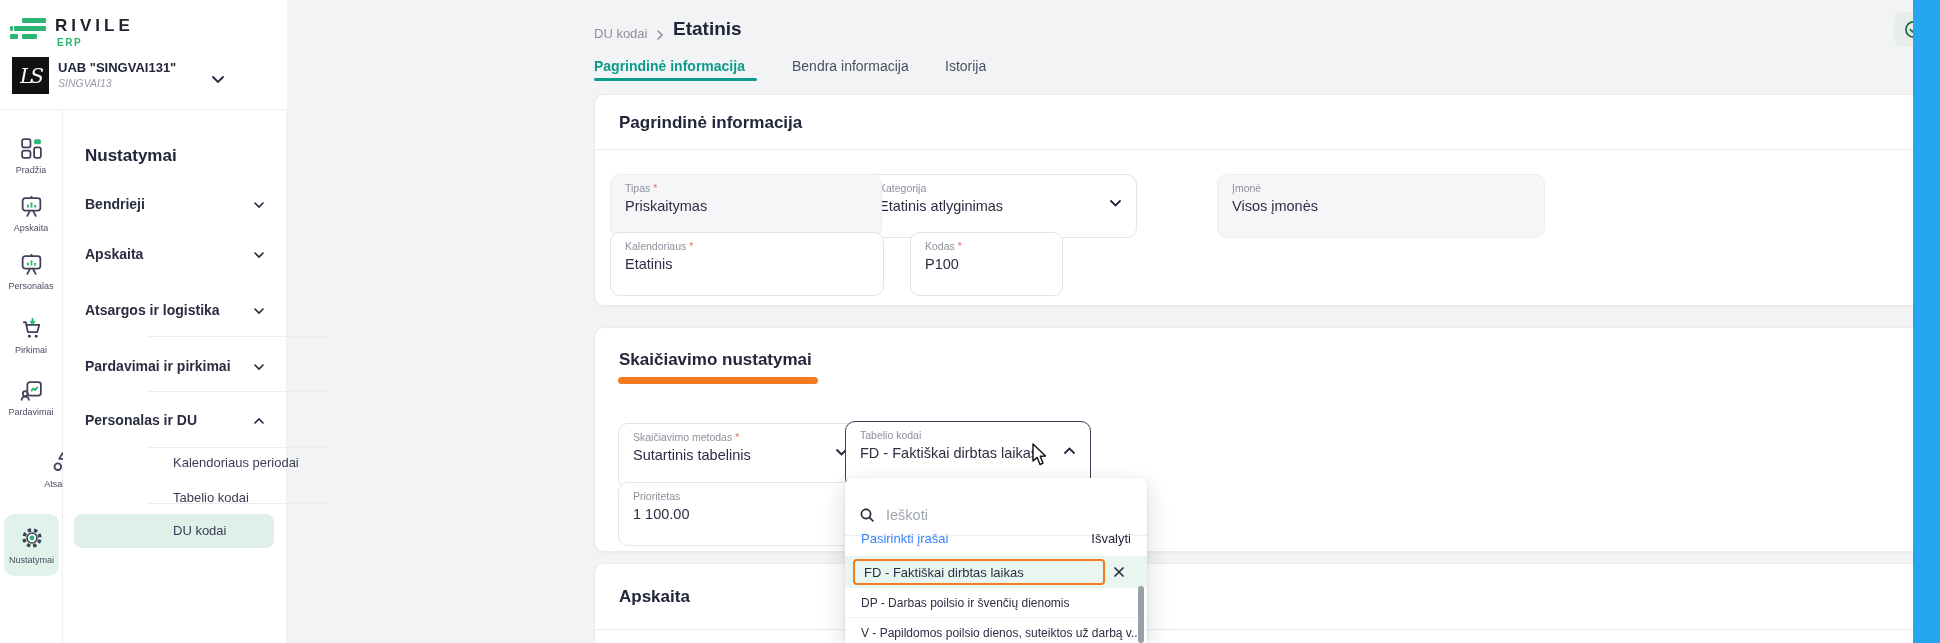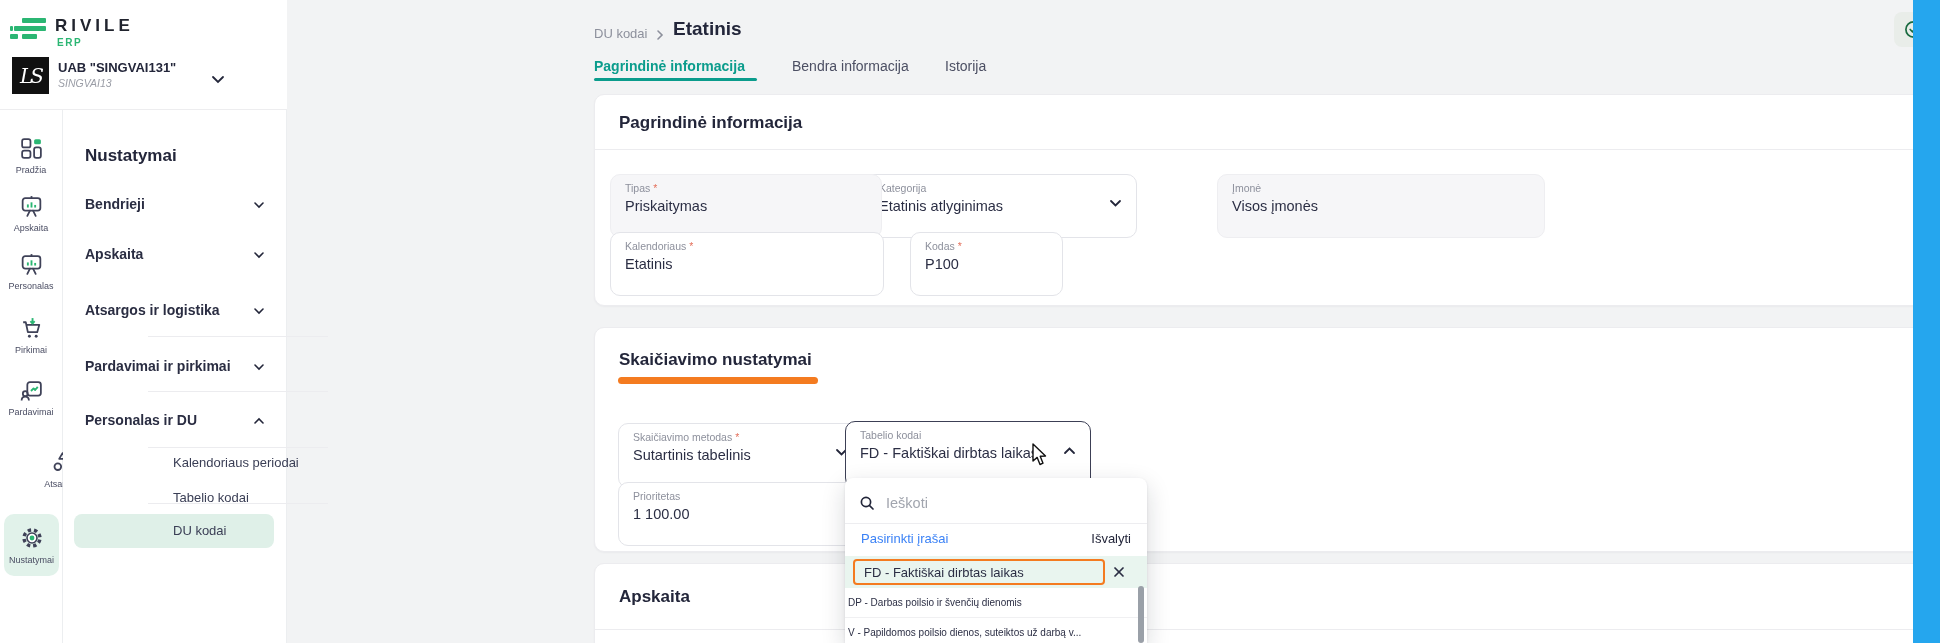--- a/index.html
+++ b/index.html
@@ -62,31 +62,31 @@
   .fld .lb{font-size:10.5px;color:#8d909c;white-space:nowrap;}
   .fld .ast{color:#e4735f;}
   .fld .vl{font-size:14.5px;color:#2b2e44;margin-top:4px;white-space:nowrap;}
   .fld .chev{position:absolute;right:14px;top:19px;}
 
   .orange-bar{left:331px;top:377px;width:200px;height:7px;background:#f47b20;border-radius:4px;position:absolute;}
 
   
   .dd{left:558px;top:478px;width:302px;height:165px;background:#fff;border-radius:8px 8px 0 0;
       box-shadow:0 8px 24px rgba(20,24,40,.16),0 1px 3px rgba(20,24,40,.1);z-index:50;overflow:hidden;}
-  .dd-search{position:absolute;left:0;top:4px;width:100%;height:42px;border-bottom:1px solid #ededf0;display:flex;align-items:center;padding:0 14px;box-sizing:border-box;gap:9px;}
+  .dd-search{position:absolute;left:0;top:16px;width:100%;height:42px;border-bottom:1px solid #ededf0;display:flex;align-items:center;padding:0 14px;box-sizing:border-box;gap:9px;}
   .dd-search input{border:none;outline:none;font-size:14.5px;color:#2b2e44;width:220px;font-family:inherit;background:transparent;}
   .dd-search input::placeholder{color:#a1a5ae;}
   .dd-head{position:absolute;left:0;top:42px;width:100%;height:36px;display:flex;align-items:center;justify-content:space-between;padding:0 16px;box-sizing:border-box;}
   .dd-head .h{font-size:13px;font-weight:normal;color:#3b82f6;}
   .dd-head .clr{font-size:13px;color:#23263a;cursor:pointer;}
   .dd-sel-row{position:absolute;left:0;top:78px;width:100%;height:32px;background:#e9f5ef;display:flex;align-items:center;}
   .dd-chip{margin-left:8px;width:252px;height:26px;border:2px solid #f47b20;border-radius:4px;display:flex;align-items:center;padding:0 9px;box-sizing:border-box;background:#e9f5ef;cursor:pointer;}
   .dd-chip .t{font-size:13px;color:#2b2e44;white-space:nowrap;}
   .dd-x{margin-left:8px;cursor:pointer;display:flex;}
-  .dd-opt{position:absolute;left:0;width:100%;height:30px;display:flex;align-items:center;padding:0 3px;box-sizing:border-box;font-size:10px;color:#2b2e44;border-bottom:1px solid #f0f0f2;cursor:pointer;white-space:nowrap;overflow:hidden;}
+  .dd-opt{position:absolute;left:0;width:100%;height:30px;display:flex;align-items:center;padding:0 16px;box-sizing:border-box;font-size:12px;color:#2b2e44;border-bottom:1px solid #f0f0f2;cursor:pointer;white-space:nowrap;overflow:hidden;}
   .dd-scroll{position:absolute;right:3px;top:108px;width:6px;height:57px;background:#9aa0a8;border-radius:3px;cursor:pointer;}
 
   .edge-strip{left:1913px;top:0;width:27px;height:643px;background:#25a6ee;z-index:60;}
   .cursor{left:744px;top:443px;z-index:99;pointer-events:none;}
 </style>
 </head>
 <body>
 
 <div class="abs main">
 

